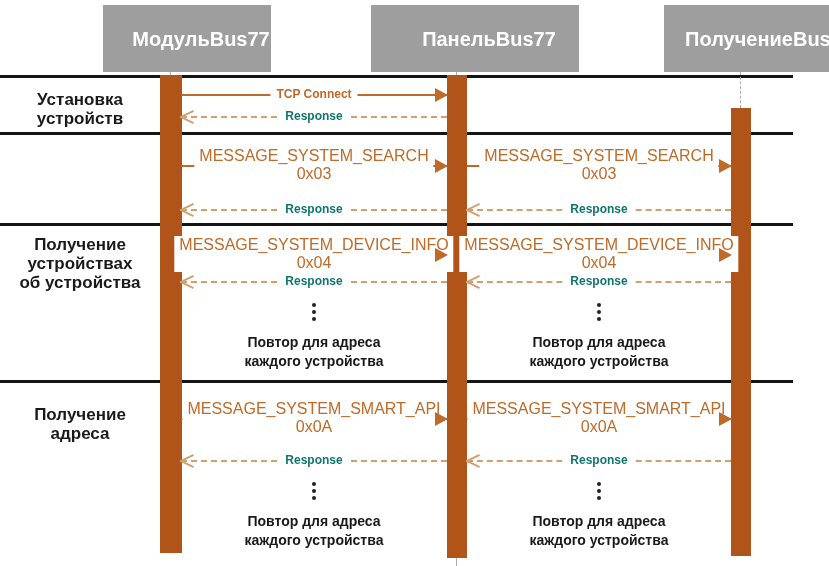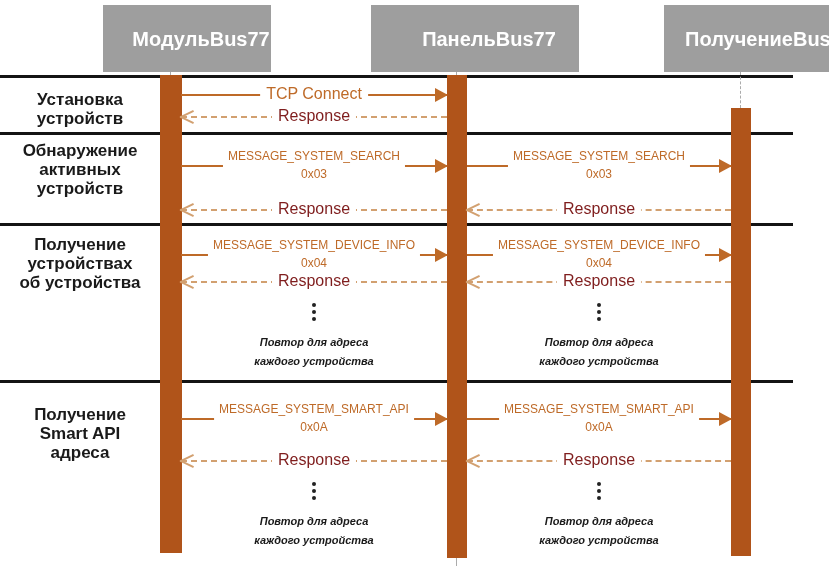--- a/index.html
+++ b/index.html
@@ -36,35 +36,35 @@
   }
   .chev { position:absolute; left:-1px; top:-2px; width:16px; height:0; }
   .chev::before, .chev::after {
     content:""; position:absolute; left:0; top:0; width:15px; height:2px;
     background:currentColor; transform-origin:1px 1px;
   }
   .chev::before { transform:rotate(26deg); }
   .chev::after  { transform:rotate(-26deg); }
   .line-label {
     position:absolute; left:50%; top:-12px; transform:translateX(-50%);
-    background:#fff; padding:0 6px; font-size:16px; line-height:20px; white-space:nowrap;
-  }
-  .msg.dashed .line-label { color:#7f1d1d;text-align:center; }
+    background:#fff; padding:0 6px; font-size:12px; line-height:20px; white-space:nowrap;font-weight:bold;
+  }
+  .msg.dashed .line-label { color:#0f766e;text-align:center; }
   .two-label {
     position:absolute; left:50%; top:-20px; transform:translateX(-50%);
-    background:#fff; padding:0 5px; text-align:center; white-space:nowrap; font-size:12px;
+    background:#fff; padding:0 5px; text-align:center; white-space:nowrap; font-size:16px;
   }
   .two-label .name, .two-label .code { display:block; line-height:18px; }
   
   .vdots { position:absolute; width:6px; }
   .vdots span { display:block; width:4px; height:4px; border-radius:50%; background:#222; margin:3px auto; }
   
   .repeat {
     position:absolute; width:240px; text-align:center;
-    font-weight:bold; font-size:11px; line-height:19px; color:#1A1A1A;font-style:italic;
+    font-weight:bold; font-size:14px; line-height:19px; color:#1A1A1A;
   }
 </style>
 </head>
 <body>
 
 <div class="canvas">
 
   <div class="actor" style="left:103px;width:140px;">
     <div>Модуль</div>
     <div>Bus77</div>
@@ -80,33 +80,27 @@
 
   <div class="divider" style="top:75px;"></div>
   <div class="divider" style="top:132px;"></div>
   <div class="divider" style="top:223px;"></div>
   <div class="divider" style="top:380px;"></div>
 
   <div class="slabel" style="top:90px;">
     <div>Установка</div>
     <div>устройств</div>
   </div>
-  <div class="slabel" style="top:141px;">
-    <div>Обнаружение</div>
-    <div>активных</div>
-    <div>устройств</div>
-  </div>
   <div class="slabel" style="top:235px;">
     <div>Получение</div>
     <div>устройствах</div>
     <div>об устройства</div>
   </div>
   <div class="slabel" style="top:405px;">
     <div>Получение</div>
-    <div>Smart API</div>
     <div>адреса</div>
   </div>
 
   <div class="stub" style="left:170px;top:72px;height:3px;"></div>
   <div class="stub" style="left:456px;top:72px;height:3px;"></div>
   <div class="stub dashedstub" style="left:740px;top:72px;height:36px;"></div>
   <div class="stub" style="left:456px;top:558px;height:8px;"></div>
 
   <div class="bar" style="left:160px;top:75px;width:22px;height:478px;"></div>
   <div class="bar" style="left:447px;top:75px;width:20px;height:483px;"></div>

